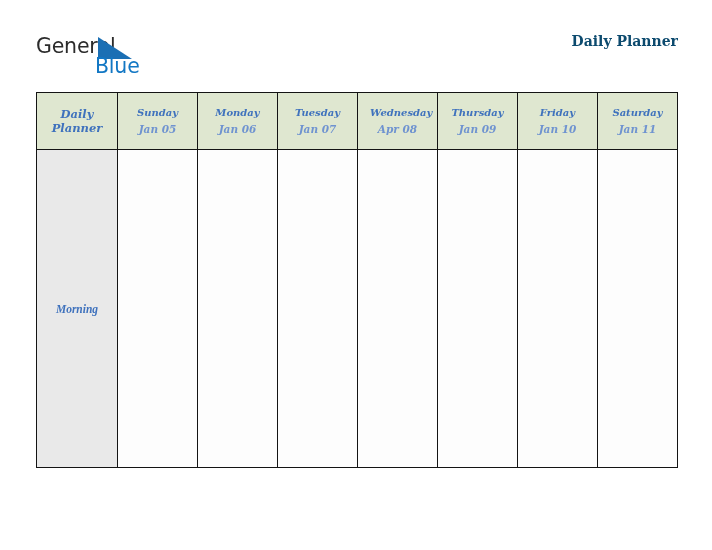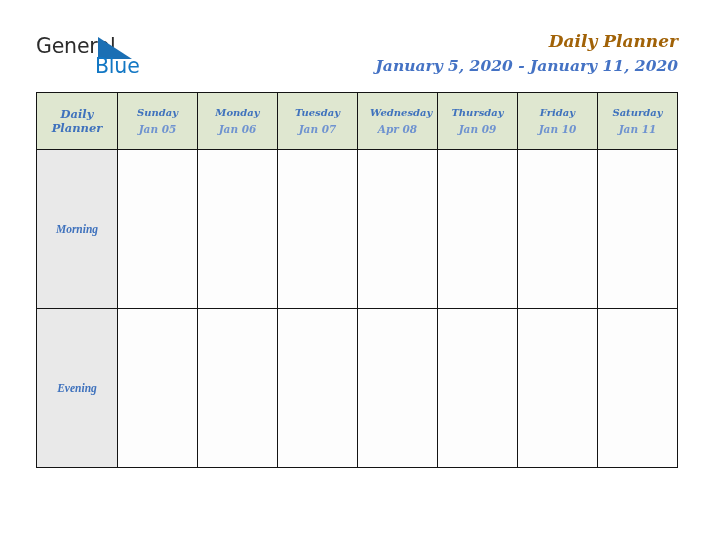--- a/index.html
+++ b/index.html
@@ -65,24 +65,23 @@
 
   
   .title-block {
     position: absolute;
     right: 34px;
     top: 30px;
     text-align: right;
   }
   .doc-title {
     font-family: "DejaVu Serif", "Liberation Serif", serif;
-    font-style: italic;
-    font-weight: bold;
-    font-size: 17px;
-    color: #a16207;
+    font-weight: bold;
+    font-size: 14px;
+    color: #0c4a6e;
     line-height: 22px;
     white-space: nowrap;
   }
   .doc-subtitle {
     font-family: "DejaVu Serif", "Liberation Serif", serif;
     font-style: italic;
     font-weight: bold;
     font-size: 15.5px;
     color: #4472c4;
     line-height: 22px;
@@ -174,21 +173,20 @@
     <span class="logo-triangle">
       <svg width="34" height="22" viewBox="0 0 34 22" xmlns="http://www.w3.org/2000/svg">
         <polygon points="0,22 0,0 34,22" fill="#1b6fb4"></polygon>
       </svg>
     </span>
     <span class="logo-blue">Blue</span>
   </div>
 
   <div class="title-block">
     <div class="doc-title">Daily Planner</div>
-    <div class="doc-subtitle">January 5, 2020 - January 11, 2020</div>
   </div>
 
 </div>
 
 <div class="planner-wrap">
   <table class="planner">
     <colgroup>
       <col class="c-label">
       <col class="c-day">
         <col class="c-day">
@@ -246,27 +244,15 @@
         <td class="slot-cell"></td>
         <td class="slot-cell"></td>
         <td class="slot-cell"></td>
         <td class="slot-cell"></td>
         <td class="slot-cell"></td>
         <td class="slot-cell"></td>
         <td class="slot-cell"></td>
       </tr>
 
 
-      <tr class="body-row">
-        <td class="row-label">
-          <div class="rl-text">Evening</div>
-        </td>
-        <td class="slot-cell"></td>
-        <td class="slot-cell"></td>
-        <td class="slot-cell"></td>
-        <td class="slot-cell"></td>
-        <td class="slot-cell"></td>
-        <td class="slot-cell"></td>
-        <td class="slot-cell"></td>
-      </tr>
     </tbody>
   </table>
 </div>
 
 </body></html>

